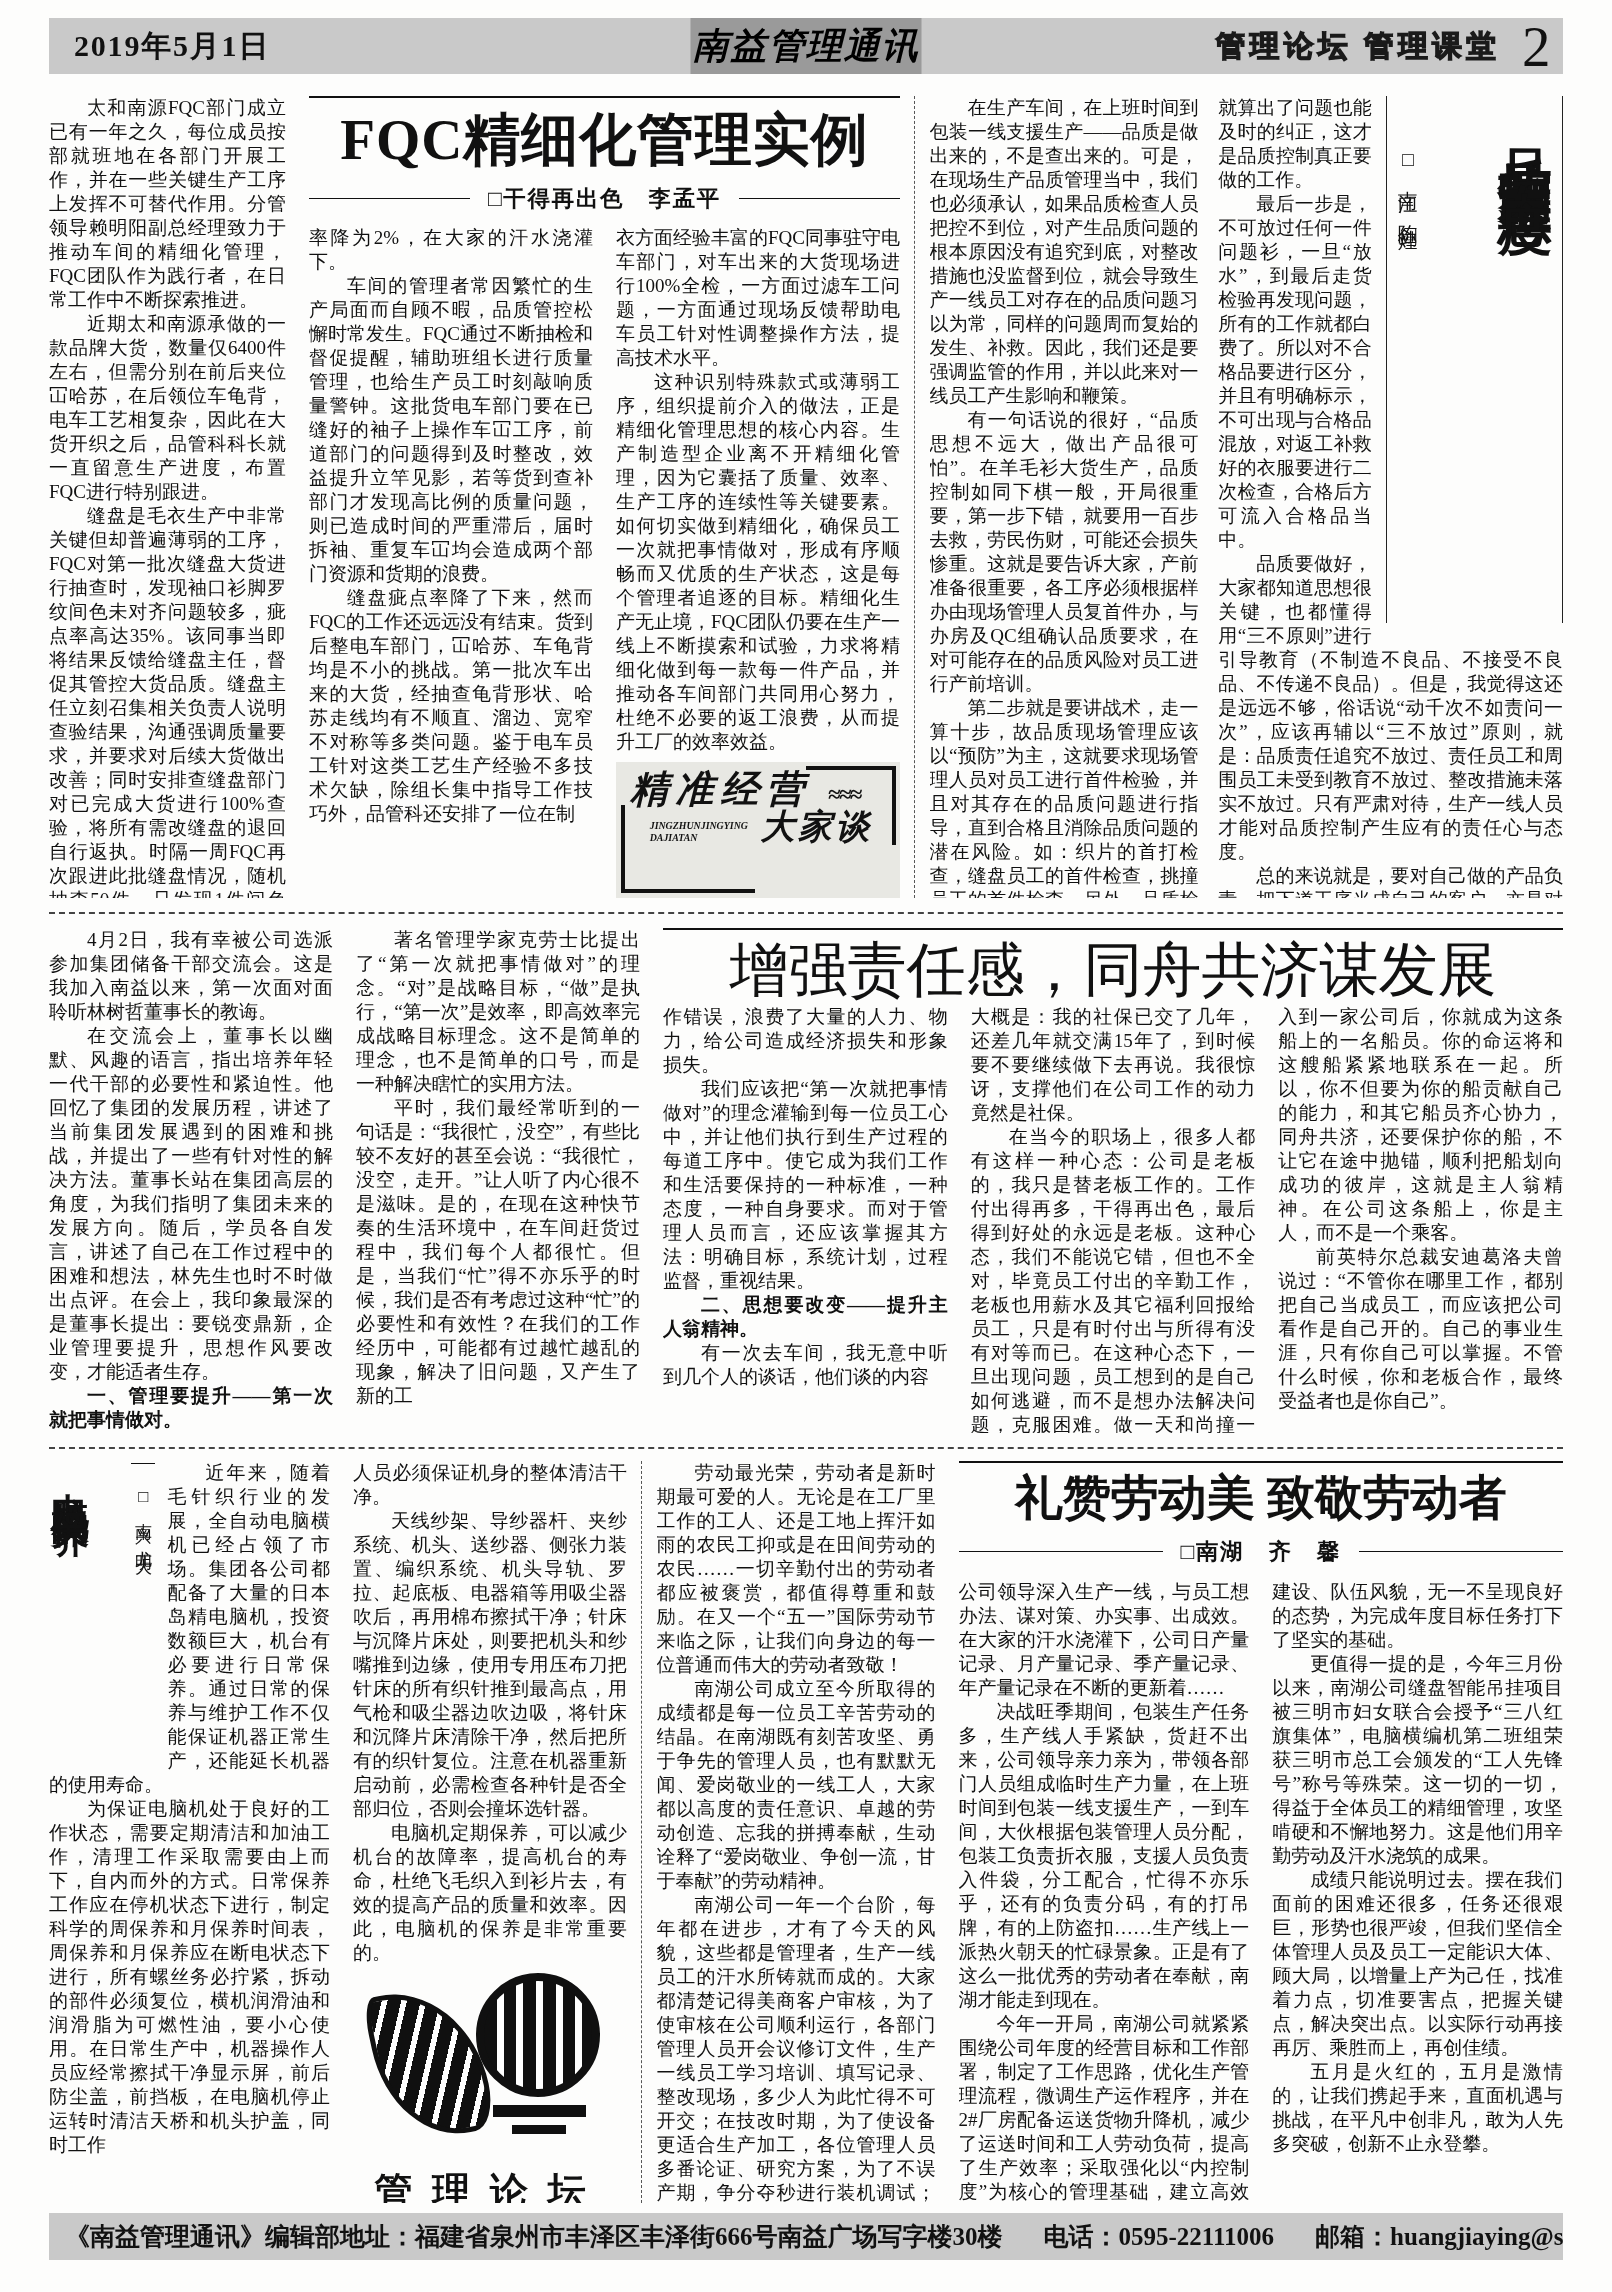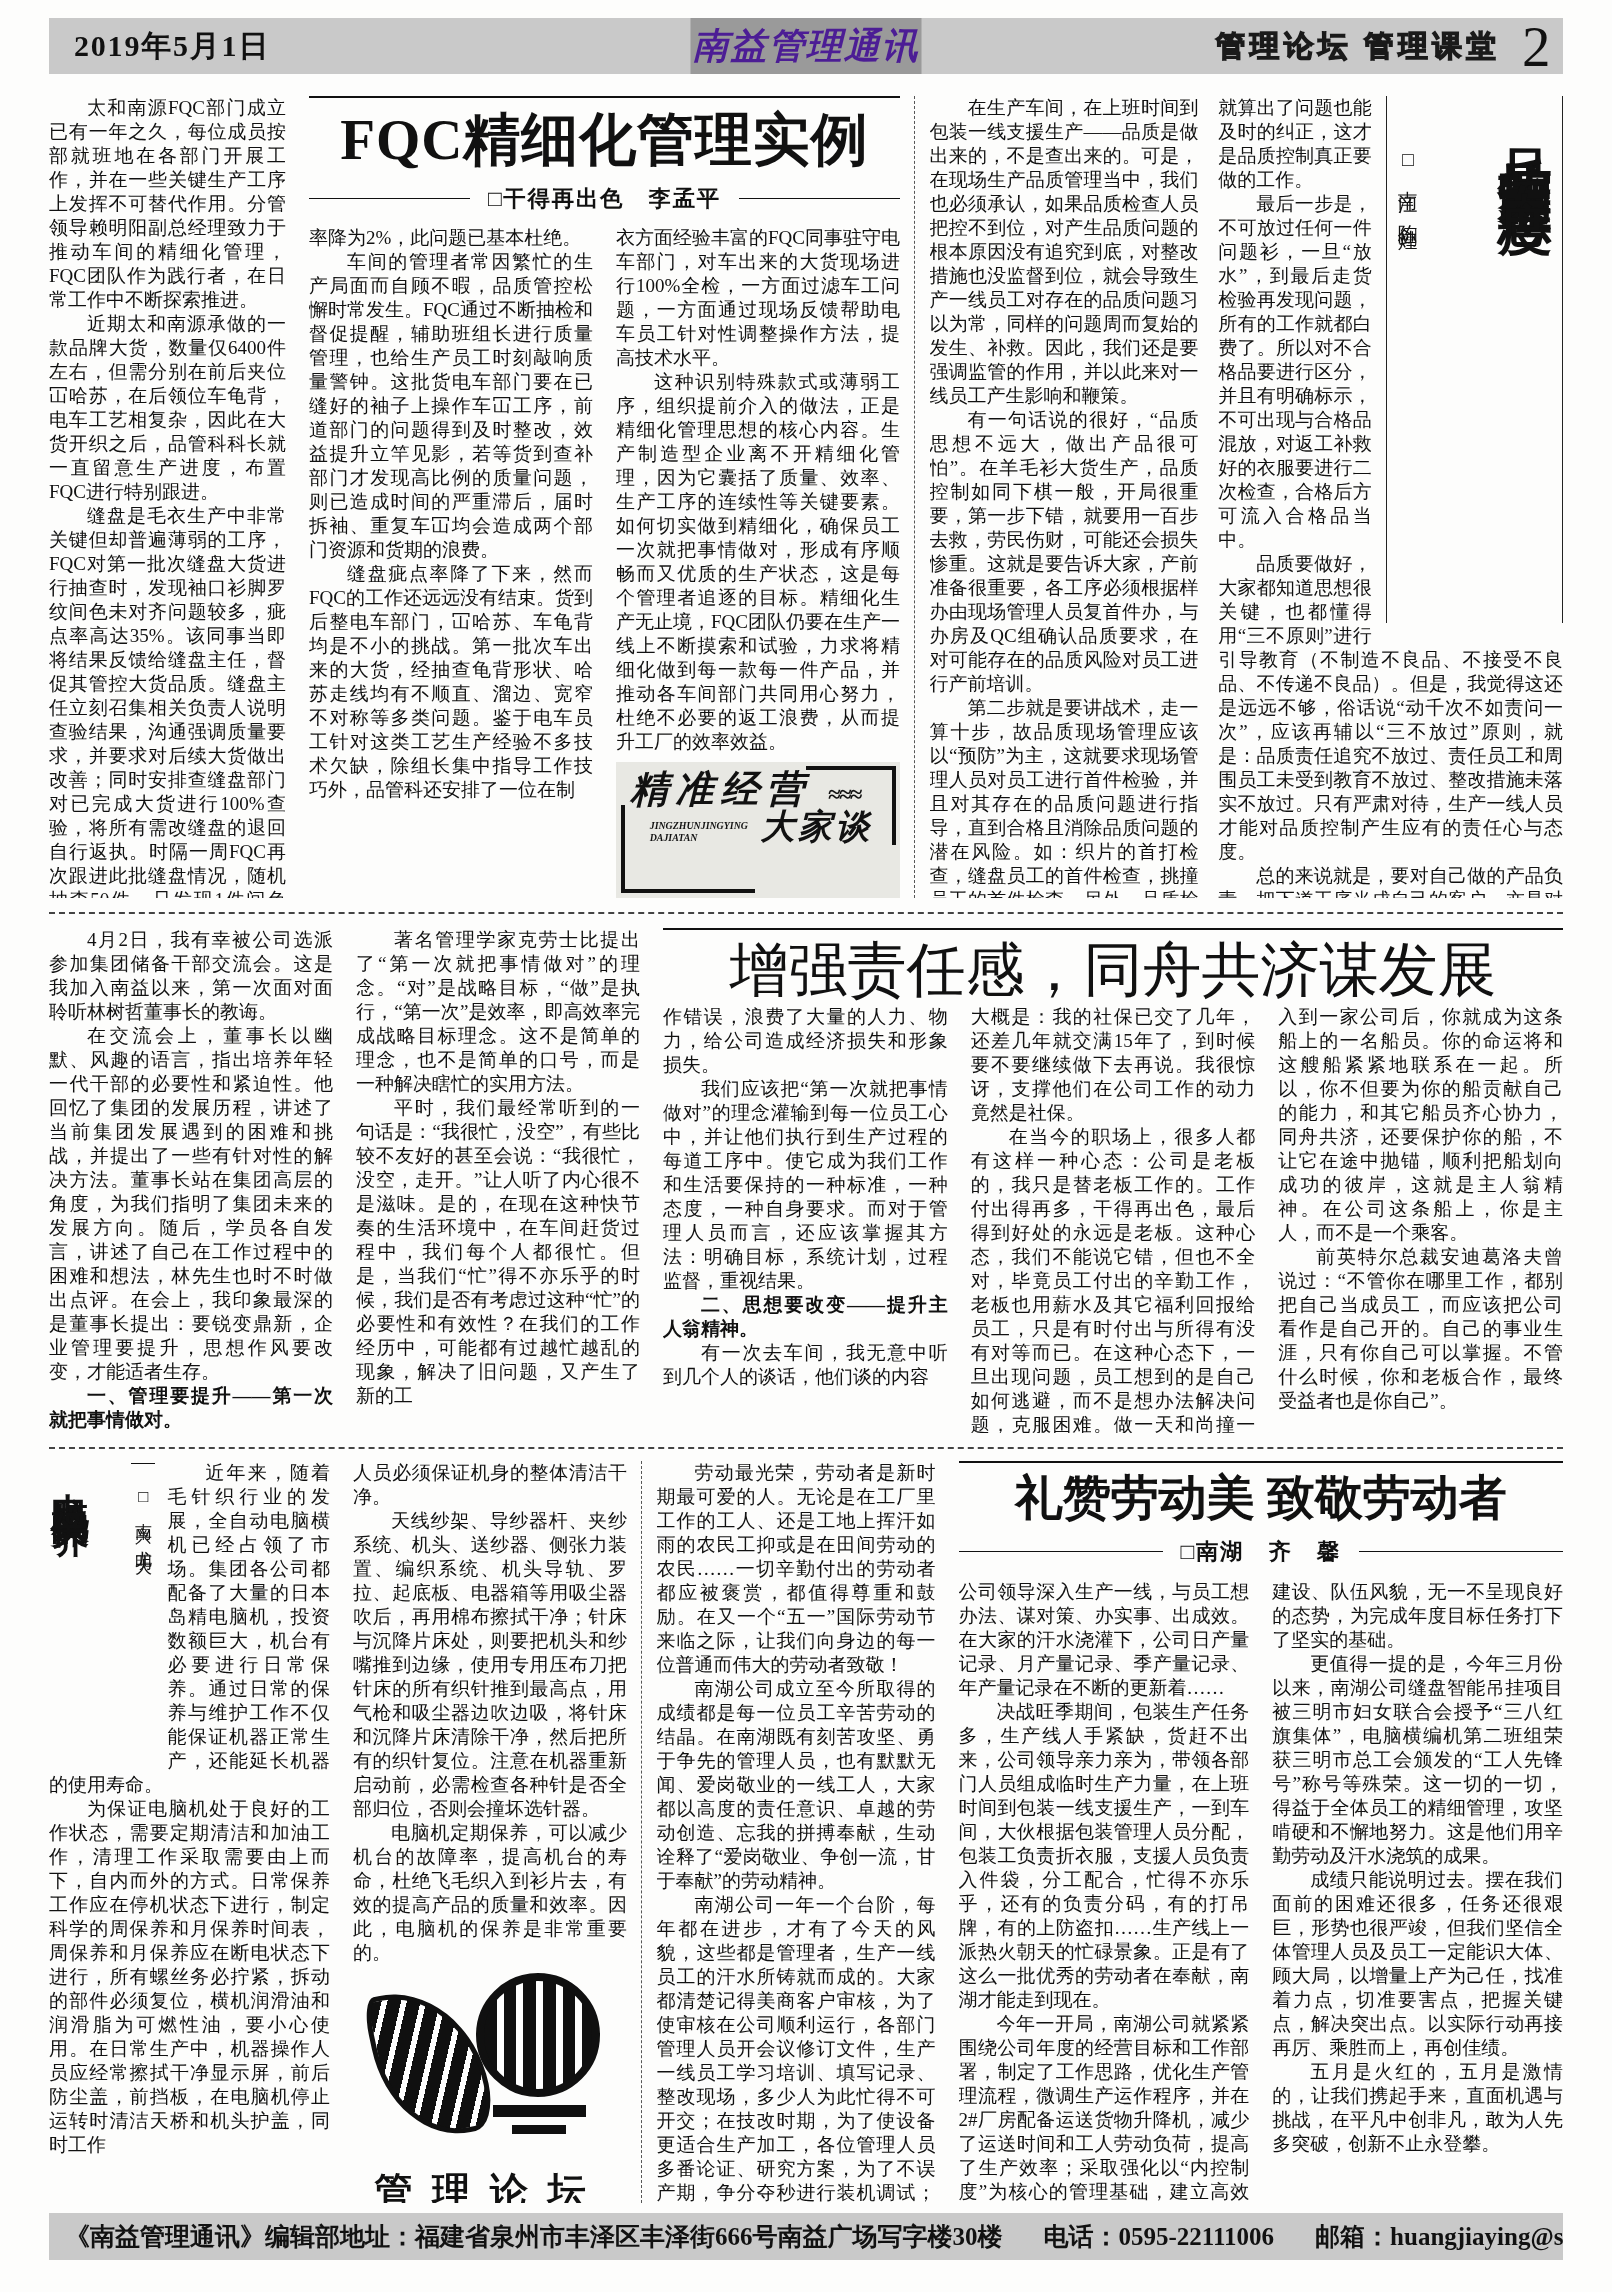--- a/index.html
+++ b/index.html
@@ -7,21 +7,21 @@
     width:1612px;height:2293px;box-sizing:border-box;
     background:#fdfdfc;color:#111;
     font-family:"Liberation Serif","DejaVu Serif",serif;
     padding:18px 49px 0 49px;overflow:hidden;
   }
   
   .hdr{height:56px;background:#c9c9c9;position:relative;display:flex;align-items:center;}
   .hdr-date{font-size:30px;font-weight:bold;padding-left:25px;letter-spacing:1.8px;}
   .masthead-box{position:absolute;left:50%;top:0;bottom:0;transform:translateX(-50%);
     width:231px;background:#9a9a9a;display:flex;align-items:center;justify-content:center;}
-  .masthead{color:#4c1d95;font-size:36px;font-weight:bold;font-style:italic;letter-spacing:1.8px;white-space:nowrap;}
+  .masthead{color:#000000;font-size:36px;font-weight:bold;font-style:italic;letter-spacing:1.8px;white-space:nowrap;}
   .hdr-right{margin-left:auto;display:flex;align-items:center;gap:21.5px;padding-right:7.2px;}
   .hdr-section{font-size:29.6px;font-weight:bold;letter-spacing:4.5px;color:#000000;
     -webkit-text-stroke:1.3px #1a1a1a;white-space:nowrap;}
   .hdr-page{font-size:57px;line-height:1;font-weight:500;padding-right:5.4px;}
   
   .band{display:flex;}
   .col{font-size:19px;line-height:24px;text-align:justify;overflow:hidden;}
   .para{margin:0;text-indent:2em;}
   .cont{margin:0;text-indent:0;}
   .cont:empty{display:none;}
@@ -139,21 +139,21 @@
       <div class="fqc-head">
         <div class="fqc-title">FQC精细化管理实例</div>
         <div class="byline-row">
           <div class="rule"></div>
           <div class="byline">□干得再出色　李孟平</div>
           <div class="rule"></div>
         </div>
       </div>
       <div class="fqc-cols">
         <div class="col fqc-c2">
-          <p class="cont">率降为2%，此问题已基本杜绝。</p>
+          <p class="cont">率降为2%，在大家的汗水浇灌下。</p>
           <div>
               <p class="para">车间的管理者常因繁忙的生产局面而自顾不暇，品质管控松懈时常发生。FQC通过不断抽检和督促提醒，辅助班组长进行质量管理，也给生产员工时刻敲响质量警钟。这批货电车部门要在已缝好的袖子上操作车冚工序，前道部门的问题得到及时整改，效益提升立竿见影，若等货到查补部门才发现高比例的质量问题，则已造成时间的严重滞后，届时拆袖、重复车冚均会造成两个部门资源和货期的浪费。</p>
               <p class="para">缝盘疵点率降了下来，然而FQC的工作还远远没有结束。货到后整电车部门，冚哈苏、车龟背均是不小的挑战。第一批次车出来的大货，经抽查龟背形状、哈苏走线均有不顺直、溜边、宽窄不对称等多类问题。鉴于电车员工针对这类工艺生产经验不多技术欠缺，除组长集中指导工作技巧外，品管科还安排了一位在制</p>
             </div>
         </div>
         <div class="col fqc-c3 colflex">
           <div class="coltext">
             <p class="cont">衣方面经验丰富的FQC同事驻守电车部门，对车出来的大货现场进行100%全检，一方面过滤车工问题，一方面通过现场反馈帮助电车员工针对性调整操作方法，提高技术水平。</p>
             <div>
                 <p class="para">这种识别特殊款式或薄弱工序，组织提前介入的做法，正是精细化管理思想的核心内容。生产制造型企业离不开精细化管理，因为它囊括了质量、效率、生产工序的连续性等关键要素。如何切实做到精细化，确保员工一次就把事情做对，形成有序顺畅而又优质的生产状态，这是每个管理者追逐的目标。精细化生产无止境，FQC团队仍要在生产一线上不断摸索和试验，力求将精细化做到每一款每一件产品，并推动各车间部门共同用心努力，杜绝不必要的返工浪费，从而提升工厂的效率效益。</p>

